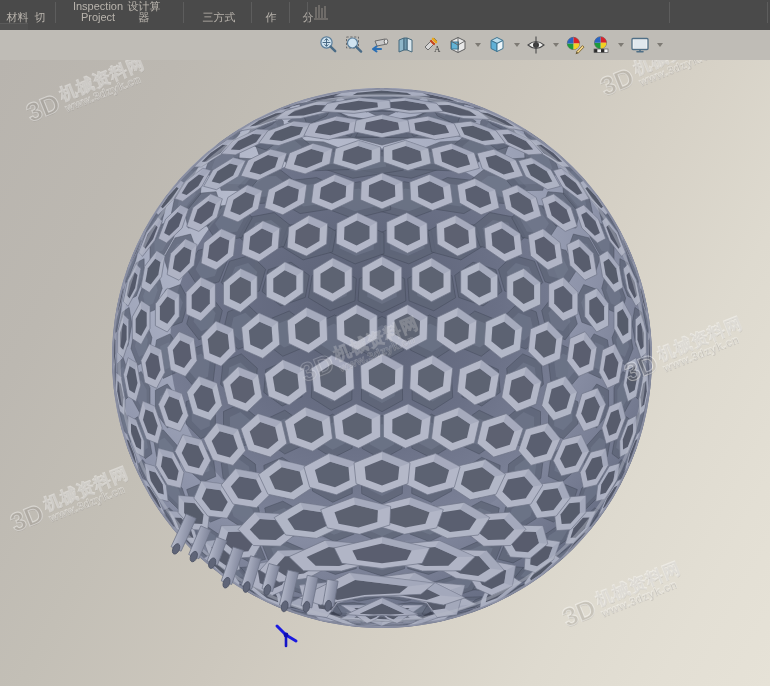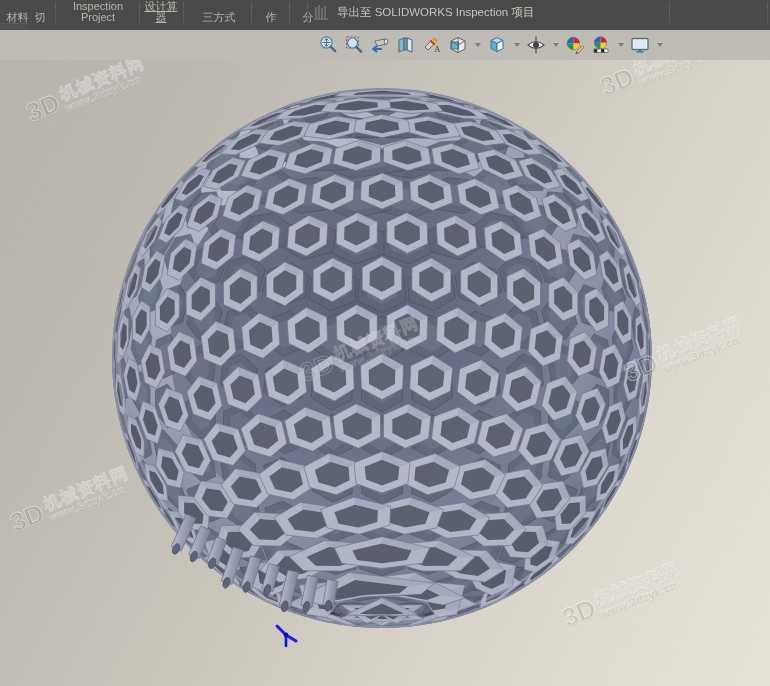--- a/index.html
+++ b/index.html
@@ -24,21 +24,21 @@
     overflow:hidden;
   }
   .ribbon-grp .gl{display:block;width:100%;padding-bottom:1px;}
   .vsep{
     position:absolute;top:2px;width:1px;height:21px;background:#5d5d5d;
   }
 
   
   .g1{left:-4px;  width:60px;}
   .g2{left:58px;  width:80px;}
-  .g3{left:141px; width:40px;text-decoration:underline;}
+  .g3{left:124px; width:40px;}
   .g4{left:187px; width:64px;}
   .g5{left:253px; width:36px;}
   .g6{left:291px; width:34px;}
 
   .sep1{left:55px;} .sep2{left:139px;} .sep3{left:183px;}
   .sep4{left:251px;} .sep5{left:289px;} .sep6{left:307px;}
   .sep7{left:669px;} .sep8{left:767px;}
 
   
   .export-cmd{
@@ -185,21 +185,20 @@
       <div class="vsep sep6"></div>
 
       <div class="export-cmd">
         <span class="export-ico">
           <span class="eb" style="left:1px;top:2px;width:2px;height:11px;"></span>
           <span class="eb" style="left:4px;top:0px;width:2px;height:13px;"></span>
           <span class="eb" style="left:7px;top:3px;width:2px;height:10px;"></span>
           <span class="eb" style="left:10px;top:1px;width:2px;height:12px;"></span>
           <span class="eb" style="left:0px;top:13px;width:14px;height:2px;"></span>
         </span>
-        <span>导出至 SOLIDWORKS Inspection 项目</span>
       </div>
 
       <div class="vsep sep7"></div>
       <div class="vsep sep8"></div>
     </div>
   </div>
 
   <div class="tabstrip"></div>
 
   <div class="tab-active">

